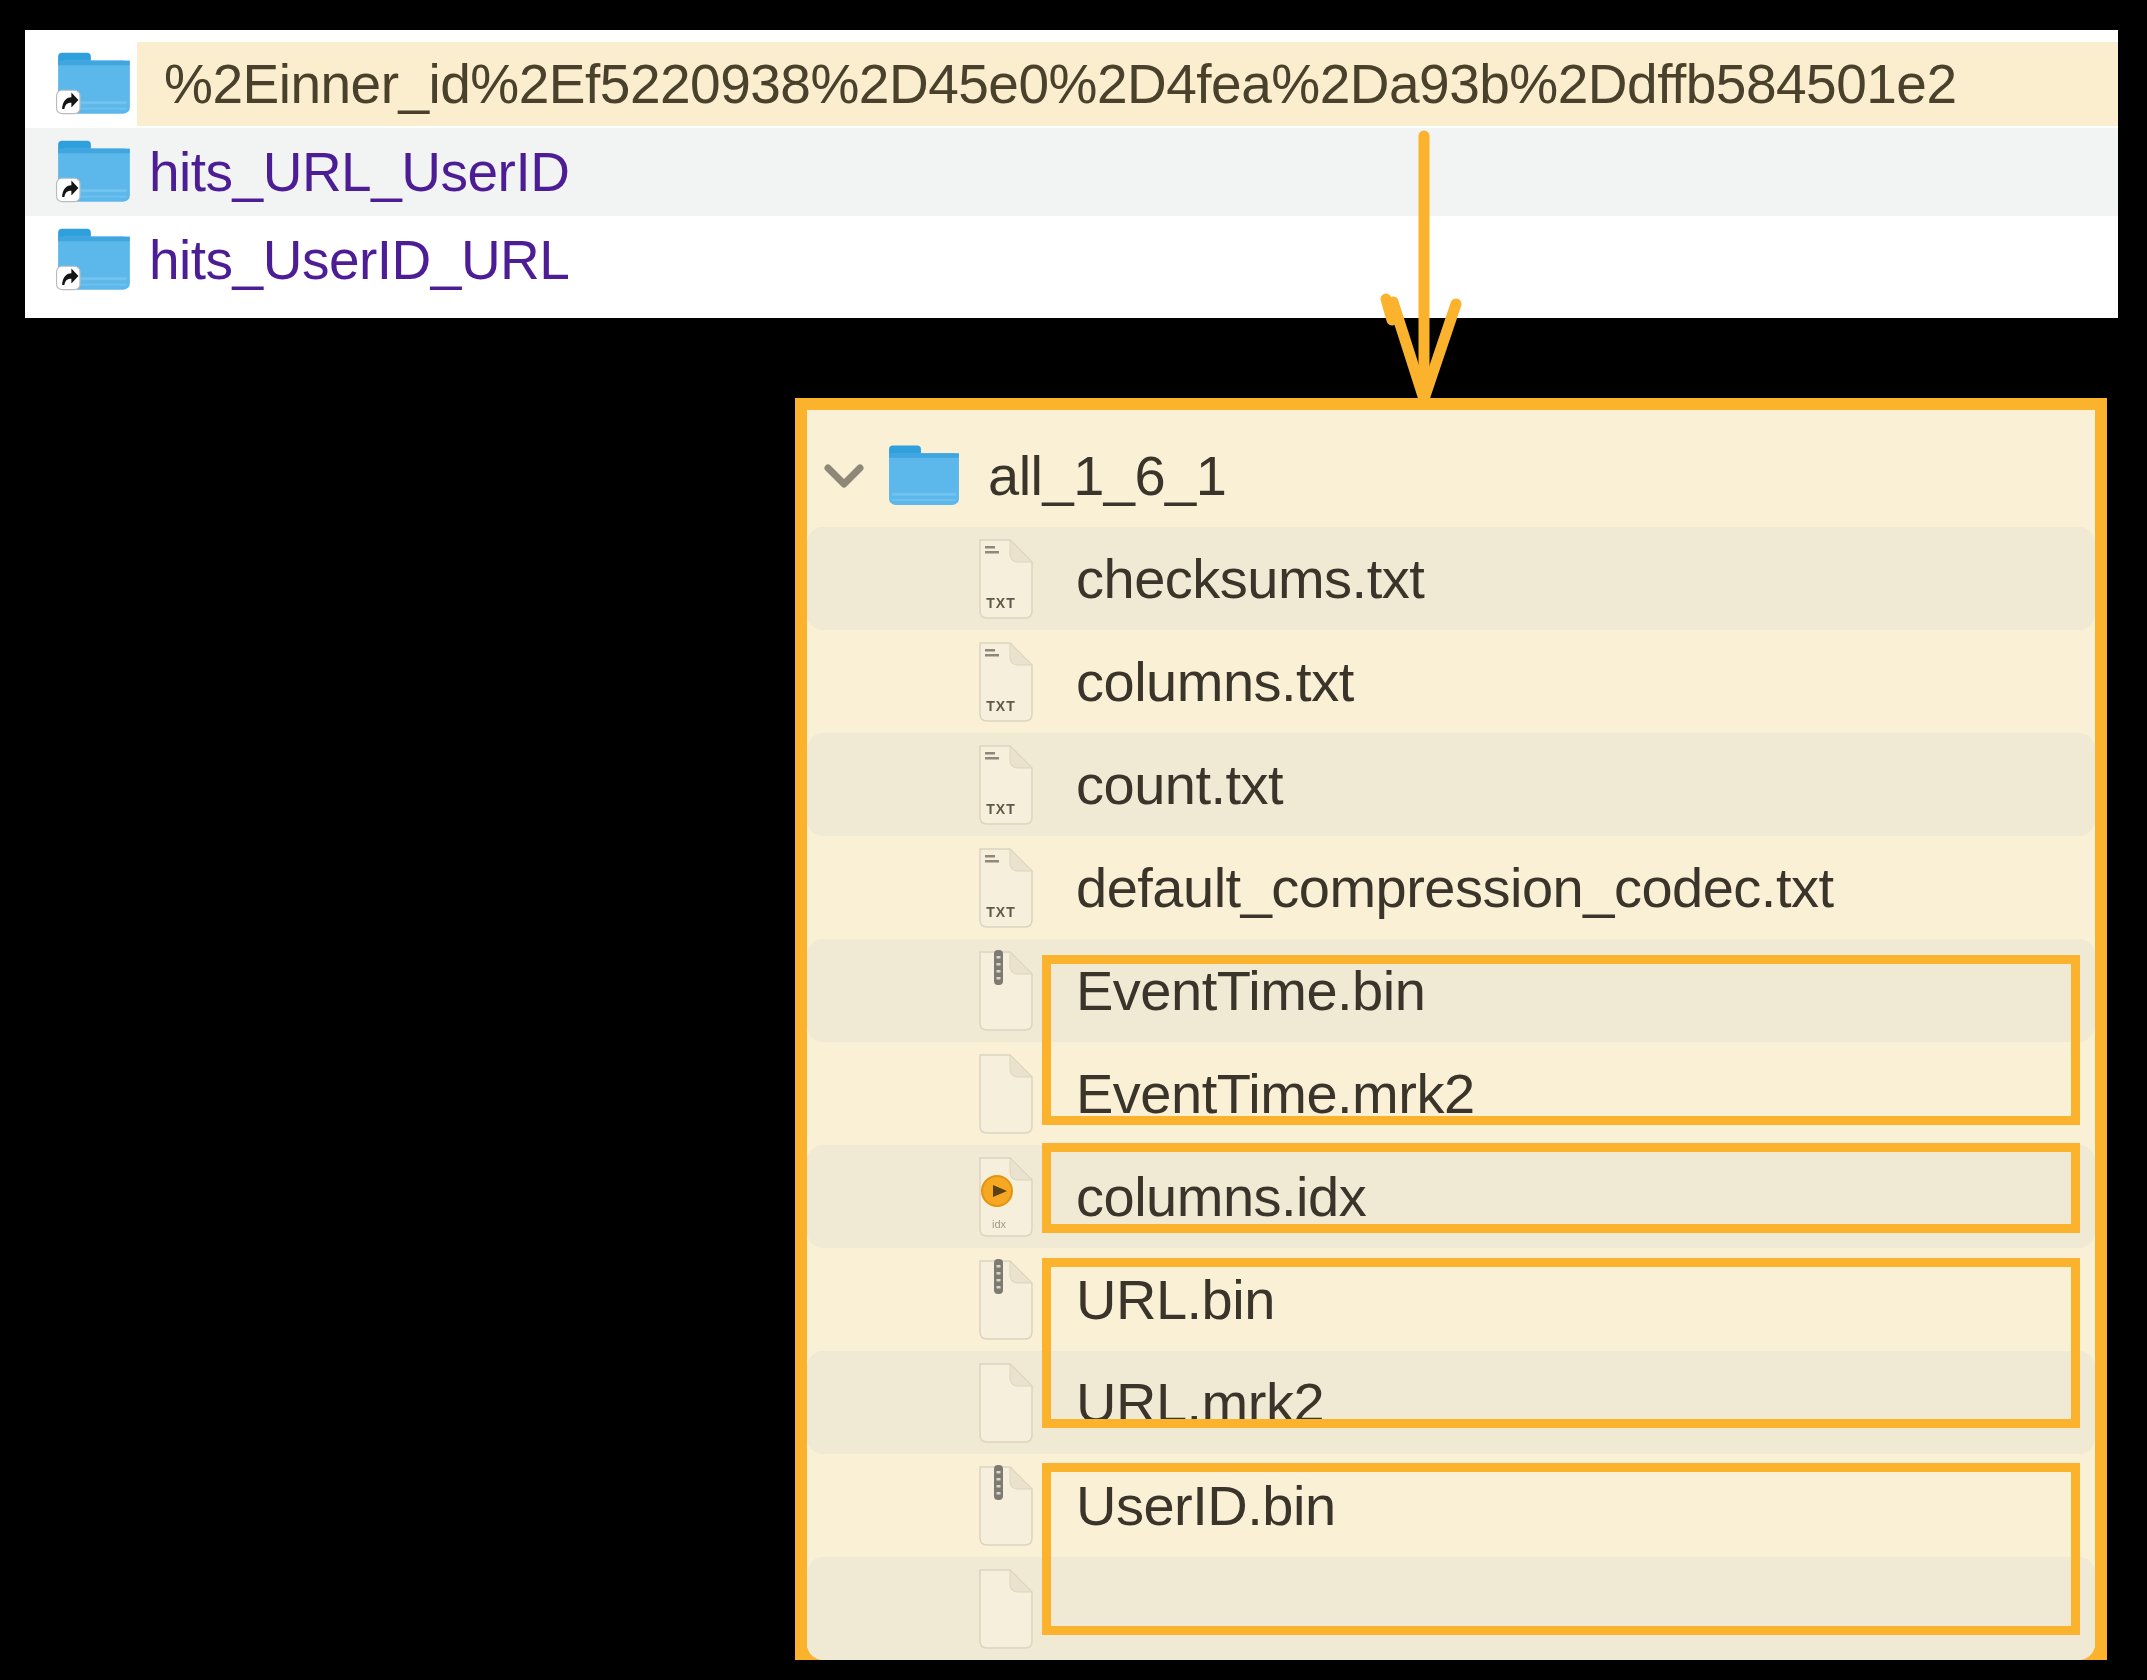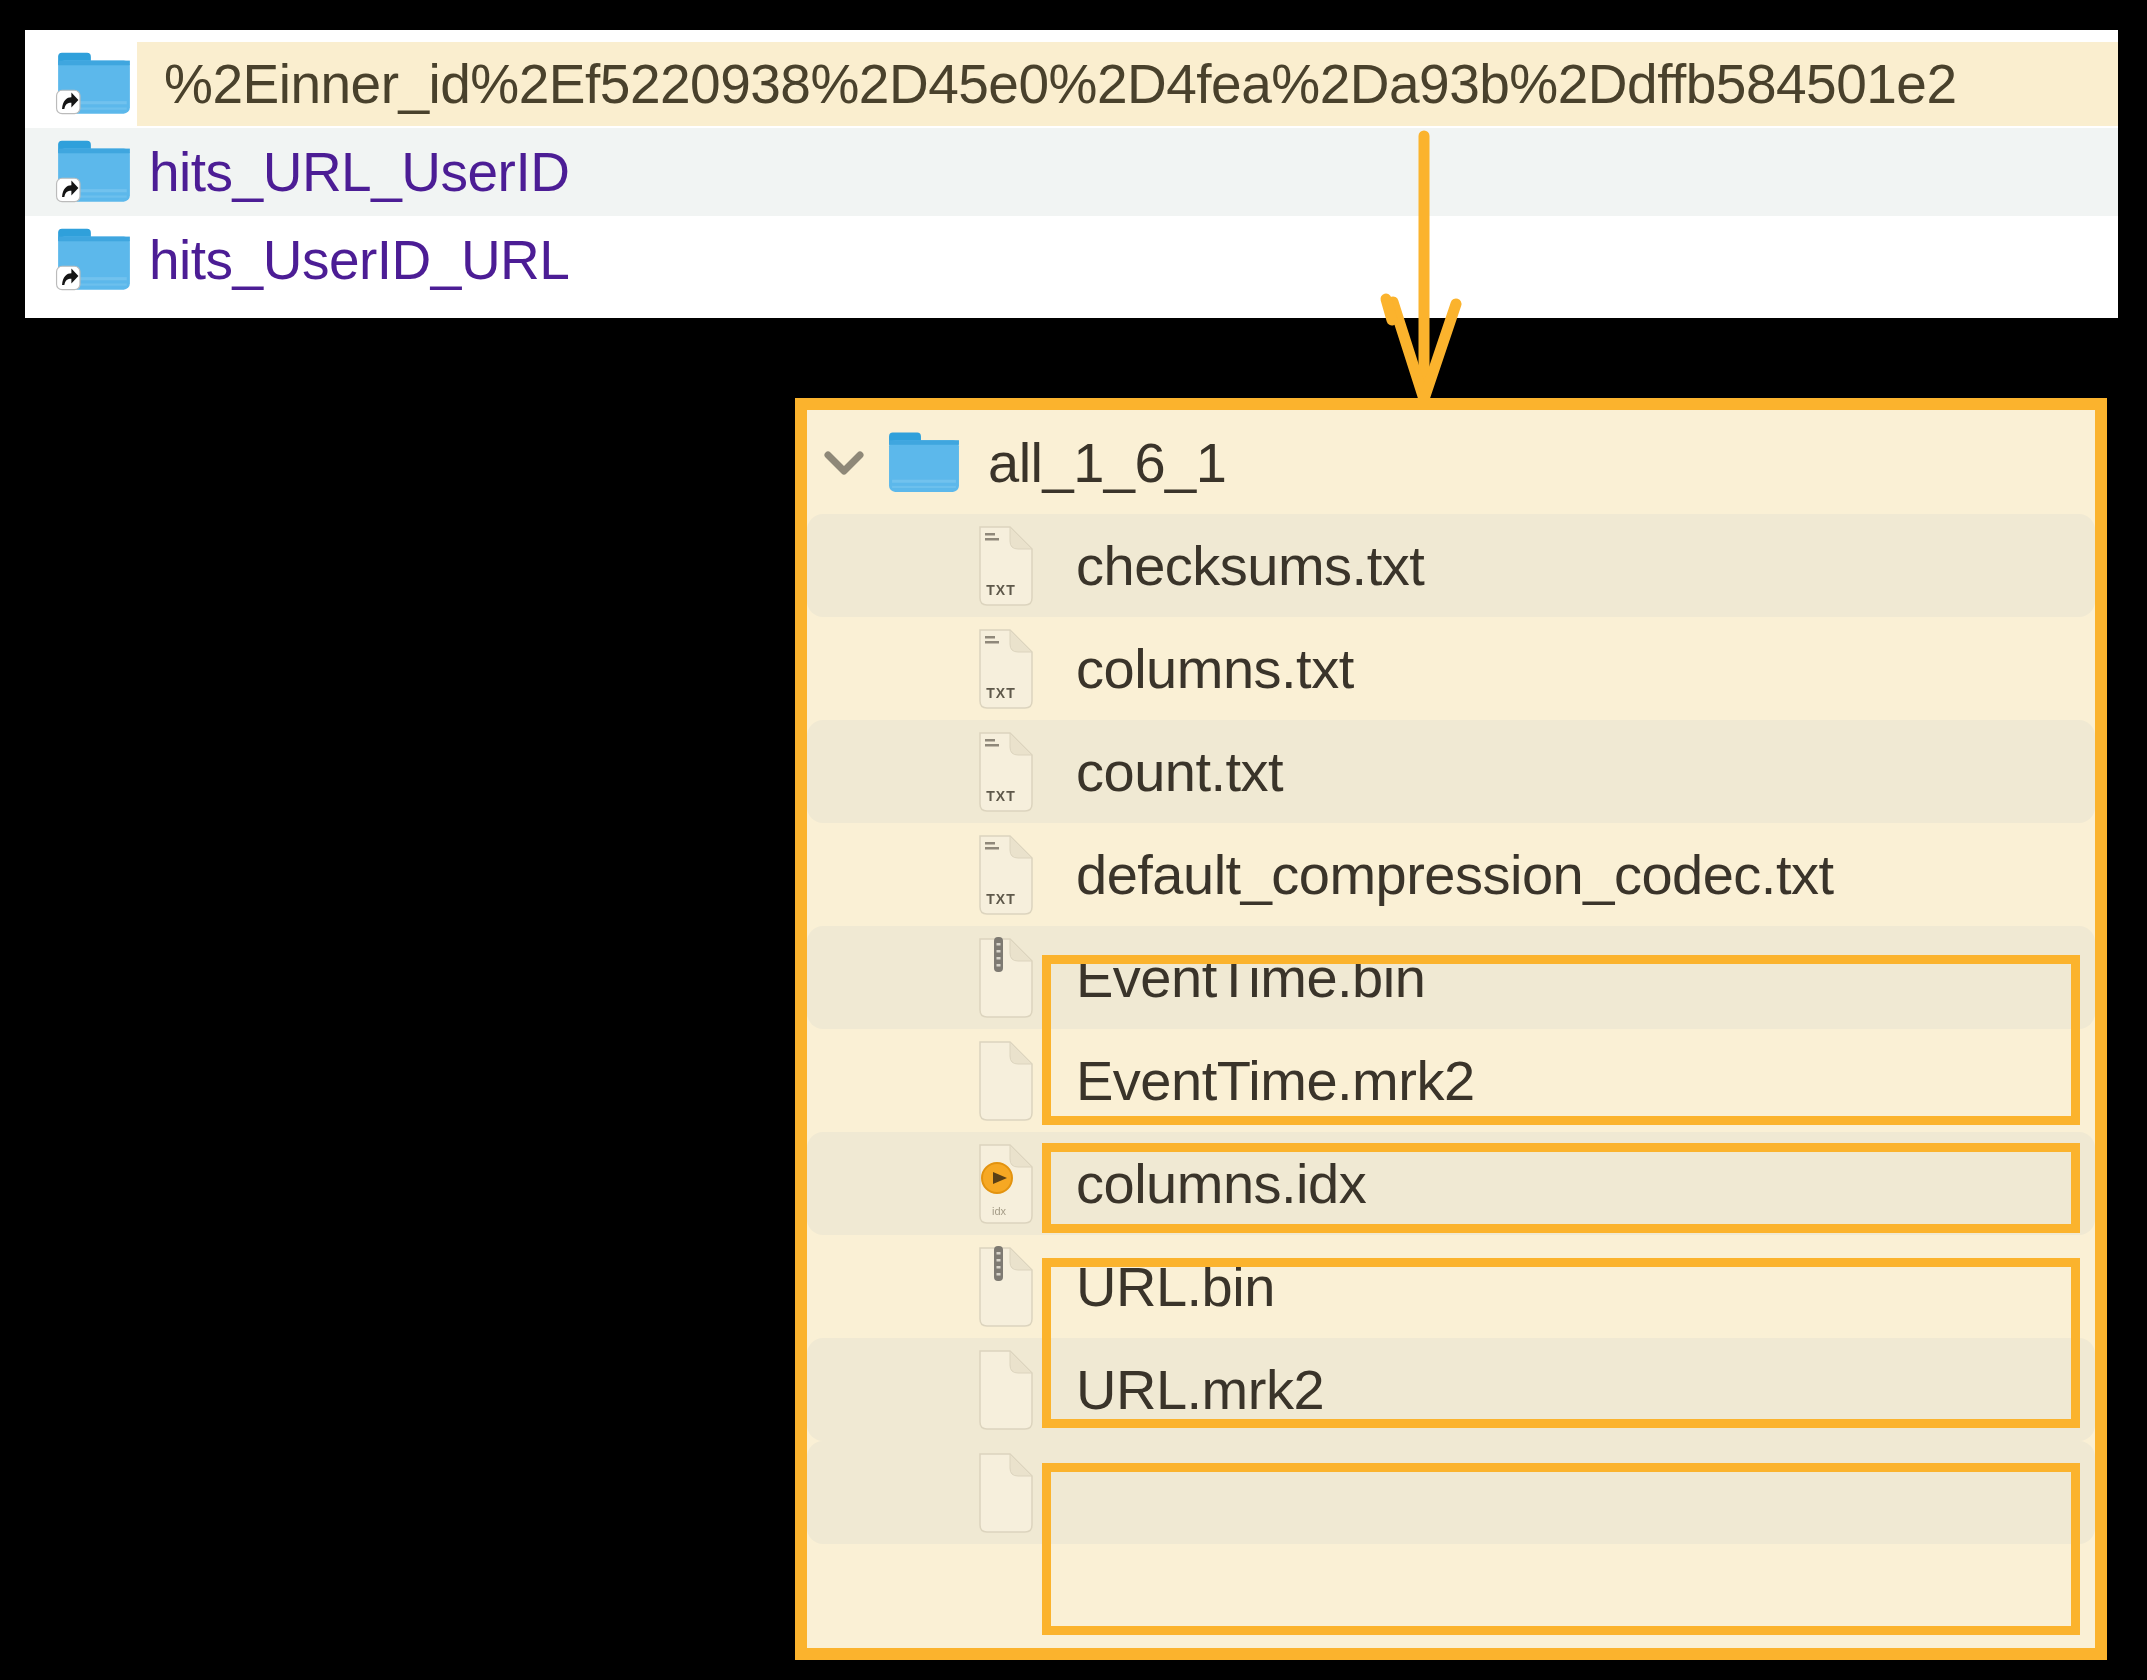--- a/index.html
+++ b/index.html
@@ -15,21 +15,21 @@
   .row-highlight{position:absolute;left:112px;right:0;top:2px;bottom:2px;background:#FAEECF;}
   .fold-ic{width:78px;height:72px;flex:0 0 auto;margin-right:16px;position:relative;z-index:1;}
   .t-label{font-size:55px;color:#4c1d95;white-space:nowrap;position:relative;z-index:1;letter-spacing:-0.5px;}
   .t-label.olive{color:#49412C;margin-left:15px;}
 
   
   .arrow-overlay{position:absolute;left:0;top:0;width:2147px;height:1680px;pointer-events:none;}
 
   
   .tree-panel{position:absolute;left:795px;top:398px;width:1312px;height:1262px;
-              background:#FAF0D5;border:12px solid #FBB32D;box-sizing:border-box;padding-top:1px;}
+              background:#FAF0D5;border:12px solid #FBB32D;box-sizing:border-box;padding-top:14px;}
   .tr-row{position:relative;height:103px;display:flex;align-items:center;box-sizing:border-box;}
   .tr-row.alt{background:#F0E9D3;border-radius:16px;}
   .tr-row.root{padding-left:15px;}
   .tr-row.child{padding-left:161px;}
   .chev{width:44px;height:32px;flex:0 0 auto;margin-right:20px;}
   .tree-fold{width:76px;height:66px;flex:0 0 auto;margin-right:26px;}
   .doc-ic{width:72px;height:84px;flex:0 0 auto;margin-right:36px;}
   .tr-label{font-size:56px;color:#3A342A;white-space:nowrap;letter-spacing:-0.5px;}
 
   
@@ -196,20 +196,31 @@
       <span class="tr-label">URL.bin</span>
     </div>
 
     <div class="tr-row child alt">
       <svg class="doc-ic" viewBox="0 0 72 84">
         <use href="#docBase"></use>
       </svg>
       <span class="tr-label">URL.mrk2</span>
     </div>
 
+    <div class="tr-row child">
+      <svg class="doc-ic" viewBox="0 0 72 84">
+        <use href="#docBase"></use>
+        <rect x="26" y="1" width="9" height="35" rx="4" fill="#7E7A72"></rect>
+        <rect x="28.5" y="7" width="4" height="2.5" fill="#D8D4CA"></rect>
+        <rect x="28.5" y="14" width="4" height="2.5" fill="#D8D4CA"></rect>
+        <rect x="28.5" y="21" width="4" height="2.5" fill="#D8D4CA"></rect>
+        <rect x="28.5" y="28" width="4" height="2.5" fill="#D8D4CA"></rect>
+      </svg>
+      <span class="tr-label">UserID.bin</span>
+    </div>
 
     <div class="tr-row child alt">
       <svg class="doc-ic" viewBox="0 0 72 84">
         <use href="#docBase"></use>
       </svg>
     </div>
 
     <div class="hbox a"></div>
     <div class="hbox b"></div>
     <div class="hbox c"></div>

